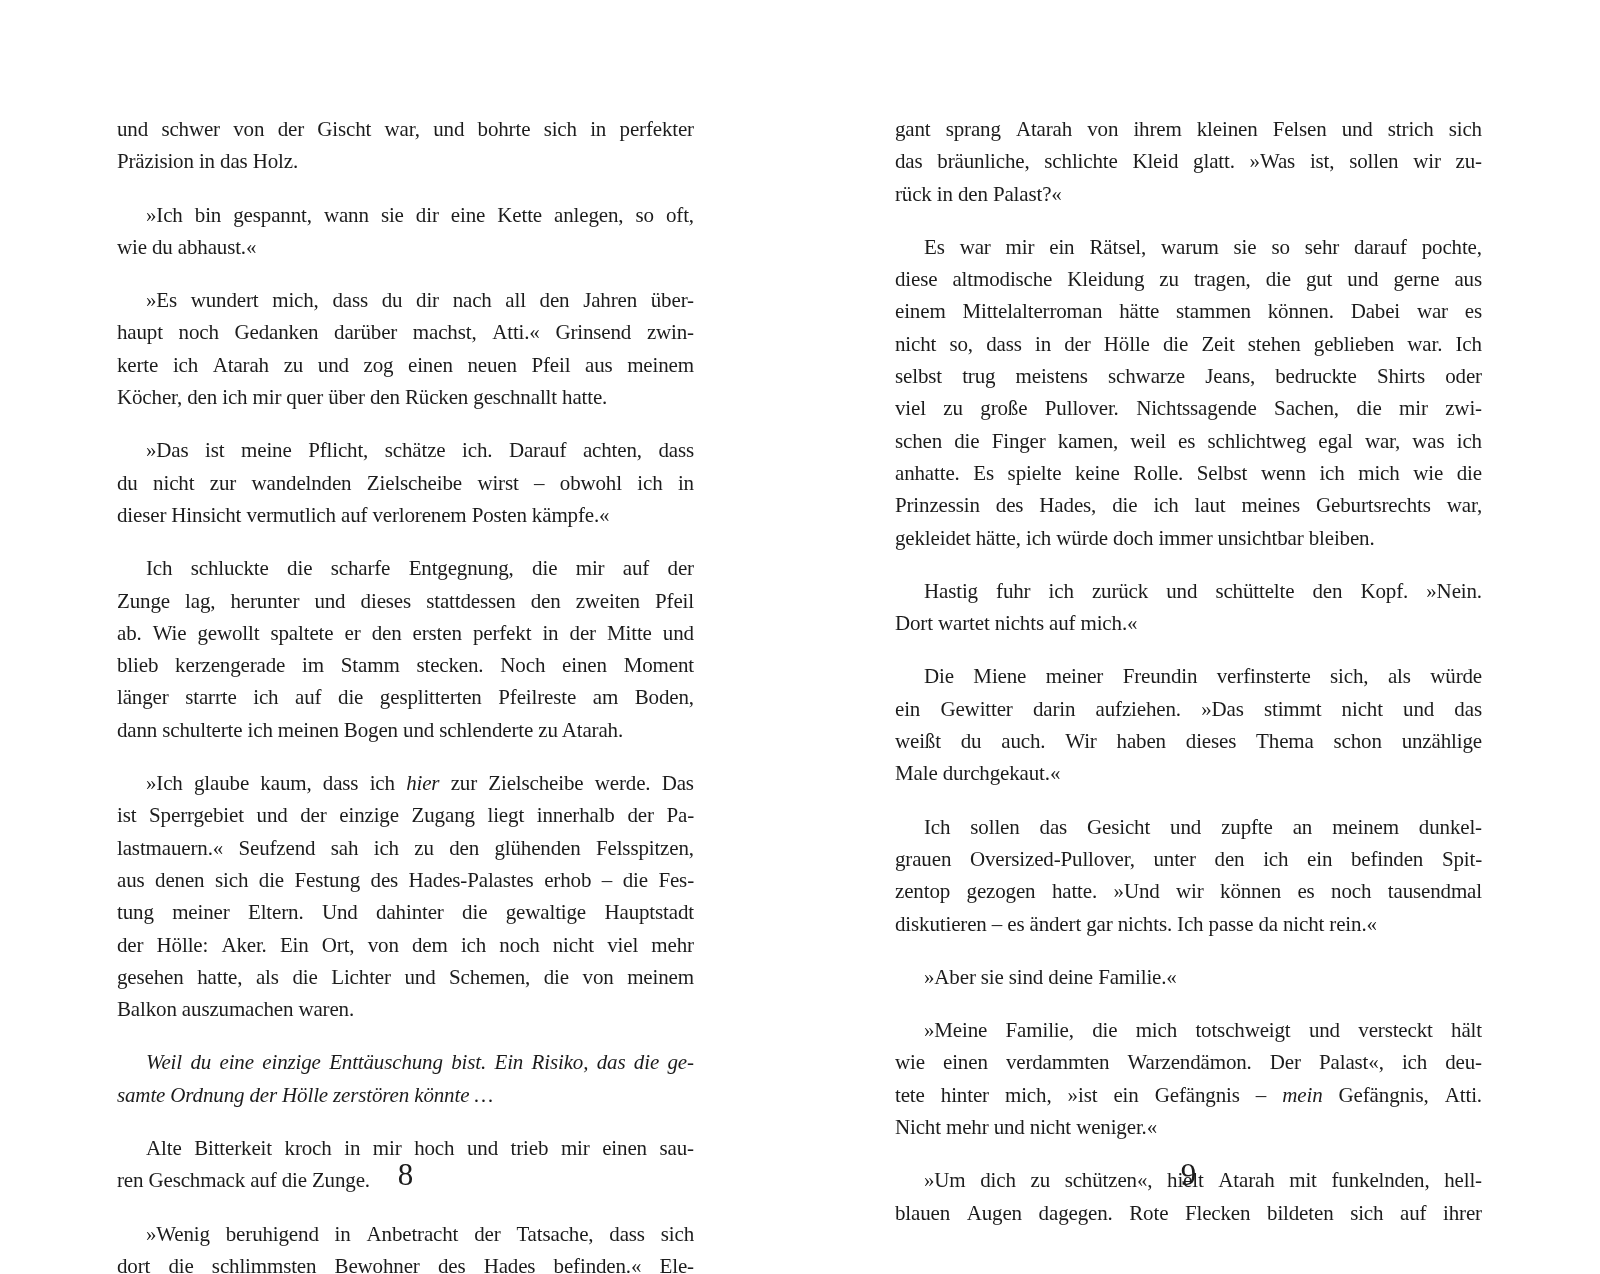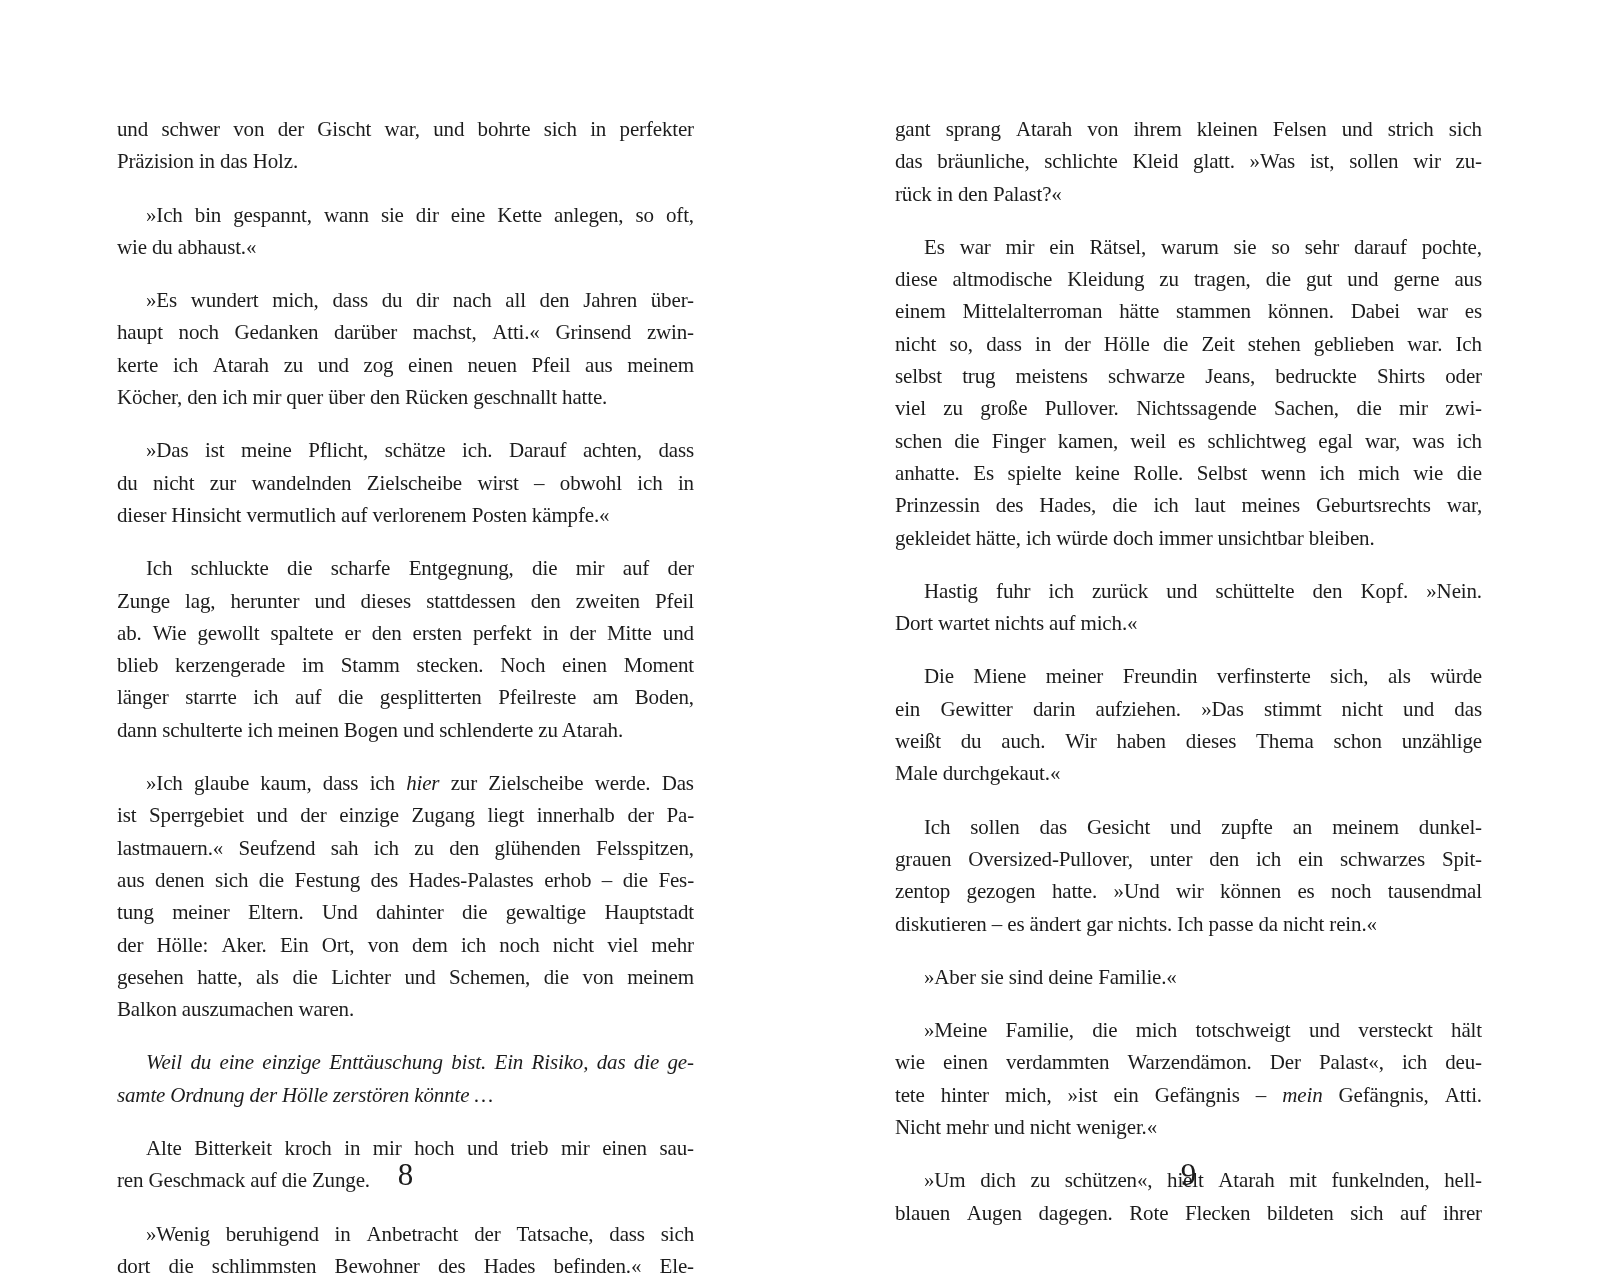--- a/index.html
+++ b/index.html
@@ -550,21 +550,21 @@
             <span><span>meinem</span></span>
             <span><span>dunkel-</span></span>
           </div>
           <div class="line justify">
             <span><span>grauen</span></span>
             <span><span>Oversized-Pullover,</span></span>
             <span><span>unter</span></span>
             <span><span>den</span></span>
             <span><span>ich</span></span>
             <span><span>ein</span></span>
-            <span><span>schwarzes</span></span>
+            <span><span>befinden</span></span>
             <span><span>Spit-</span></span>
           </div>
           <div class="line justify">
             <span><span>zentop</span></span>
             <span><span>gezogen</span></span>
             <span><span>hatte.</span></span>
             <span><span>»Und</span></span>
             <span><span>wir</span></span>
             <span><span>können</span></span>
             <span><span>es</span></span>

